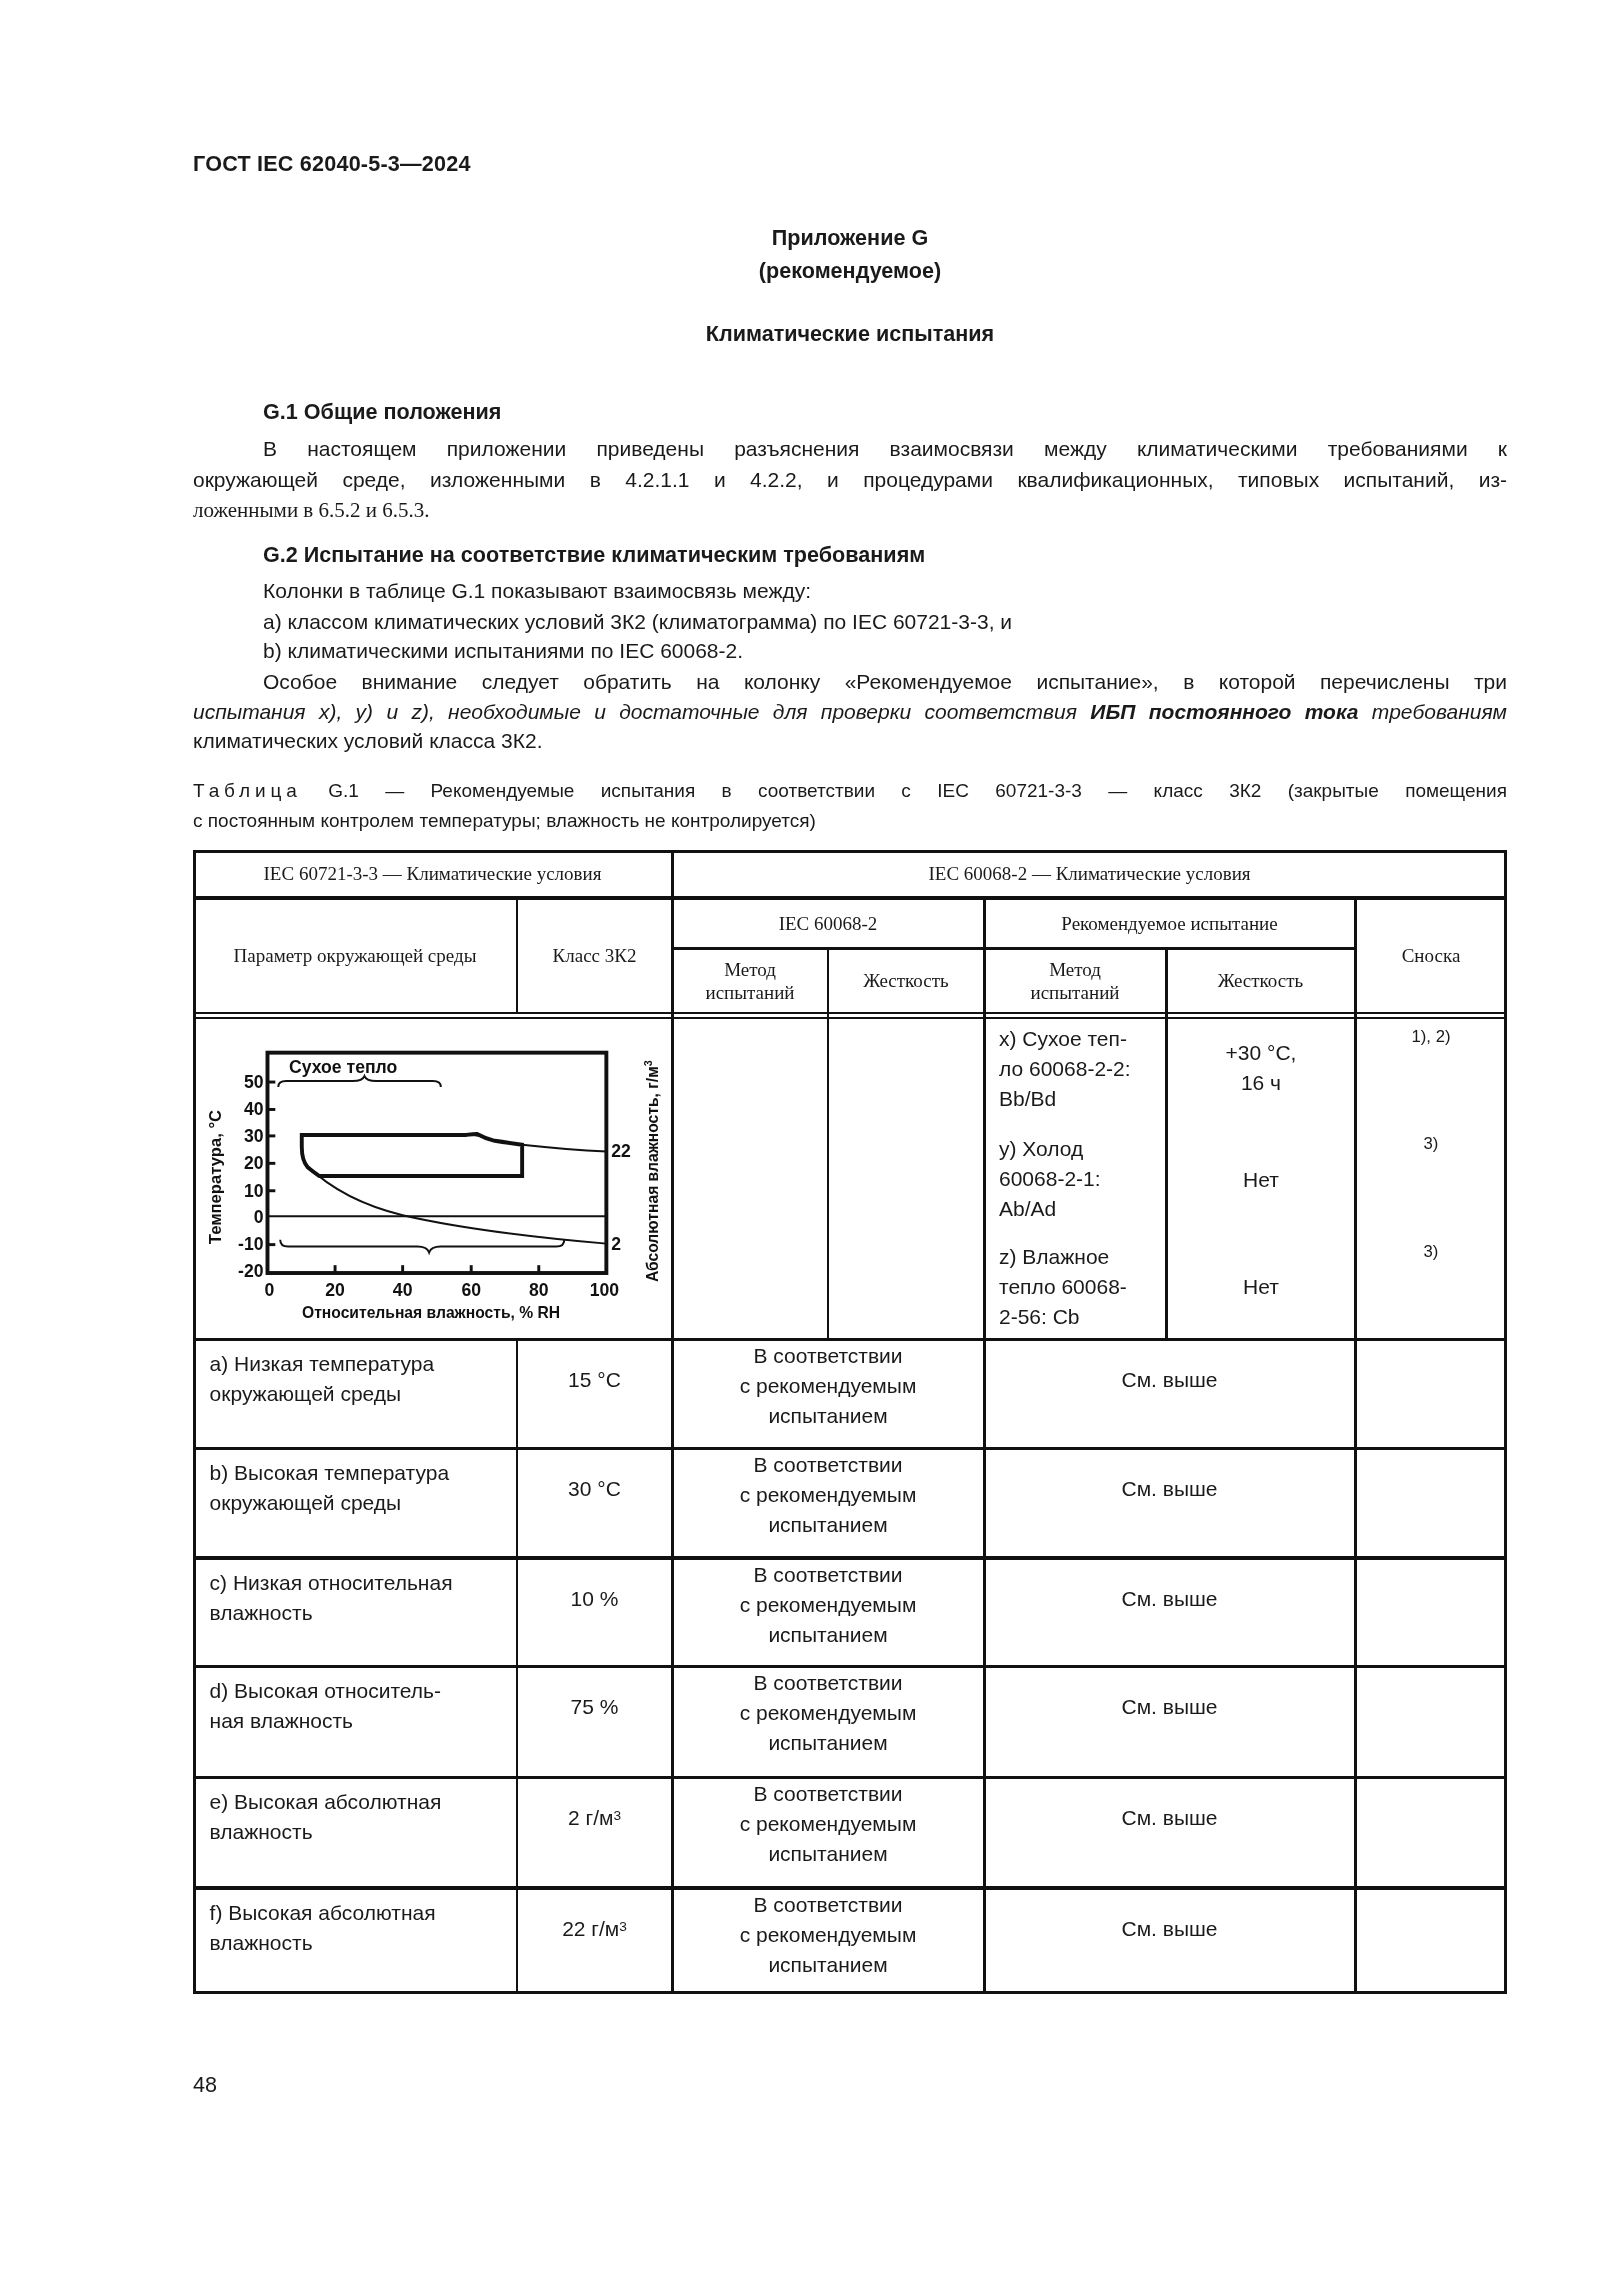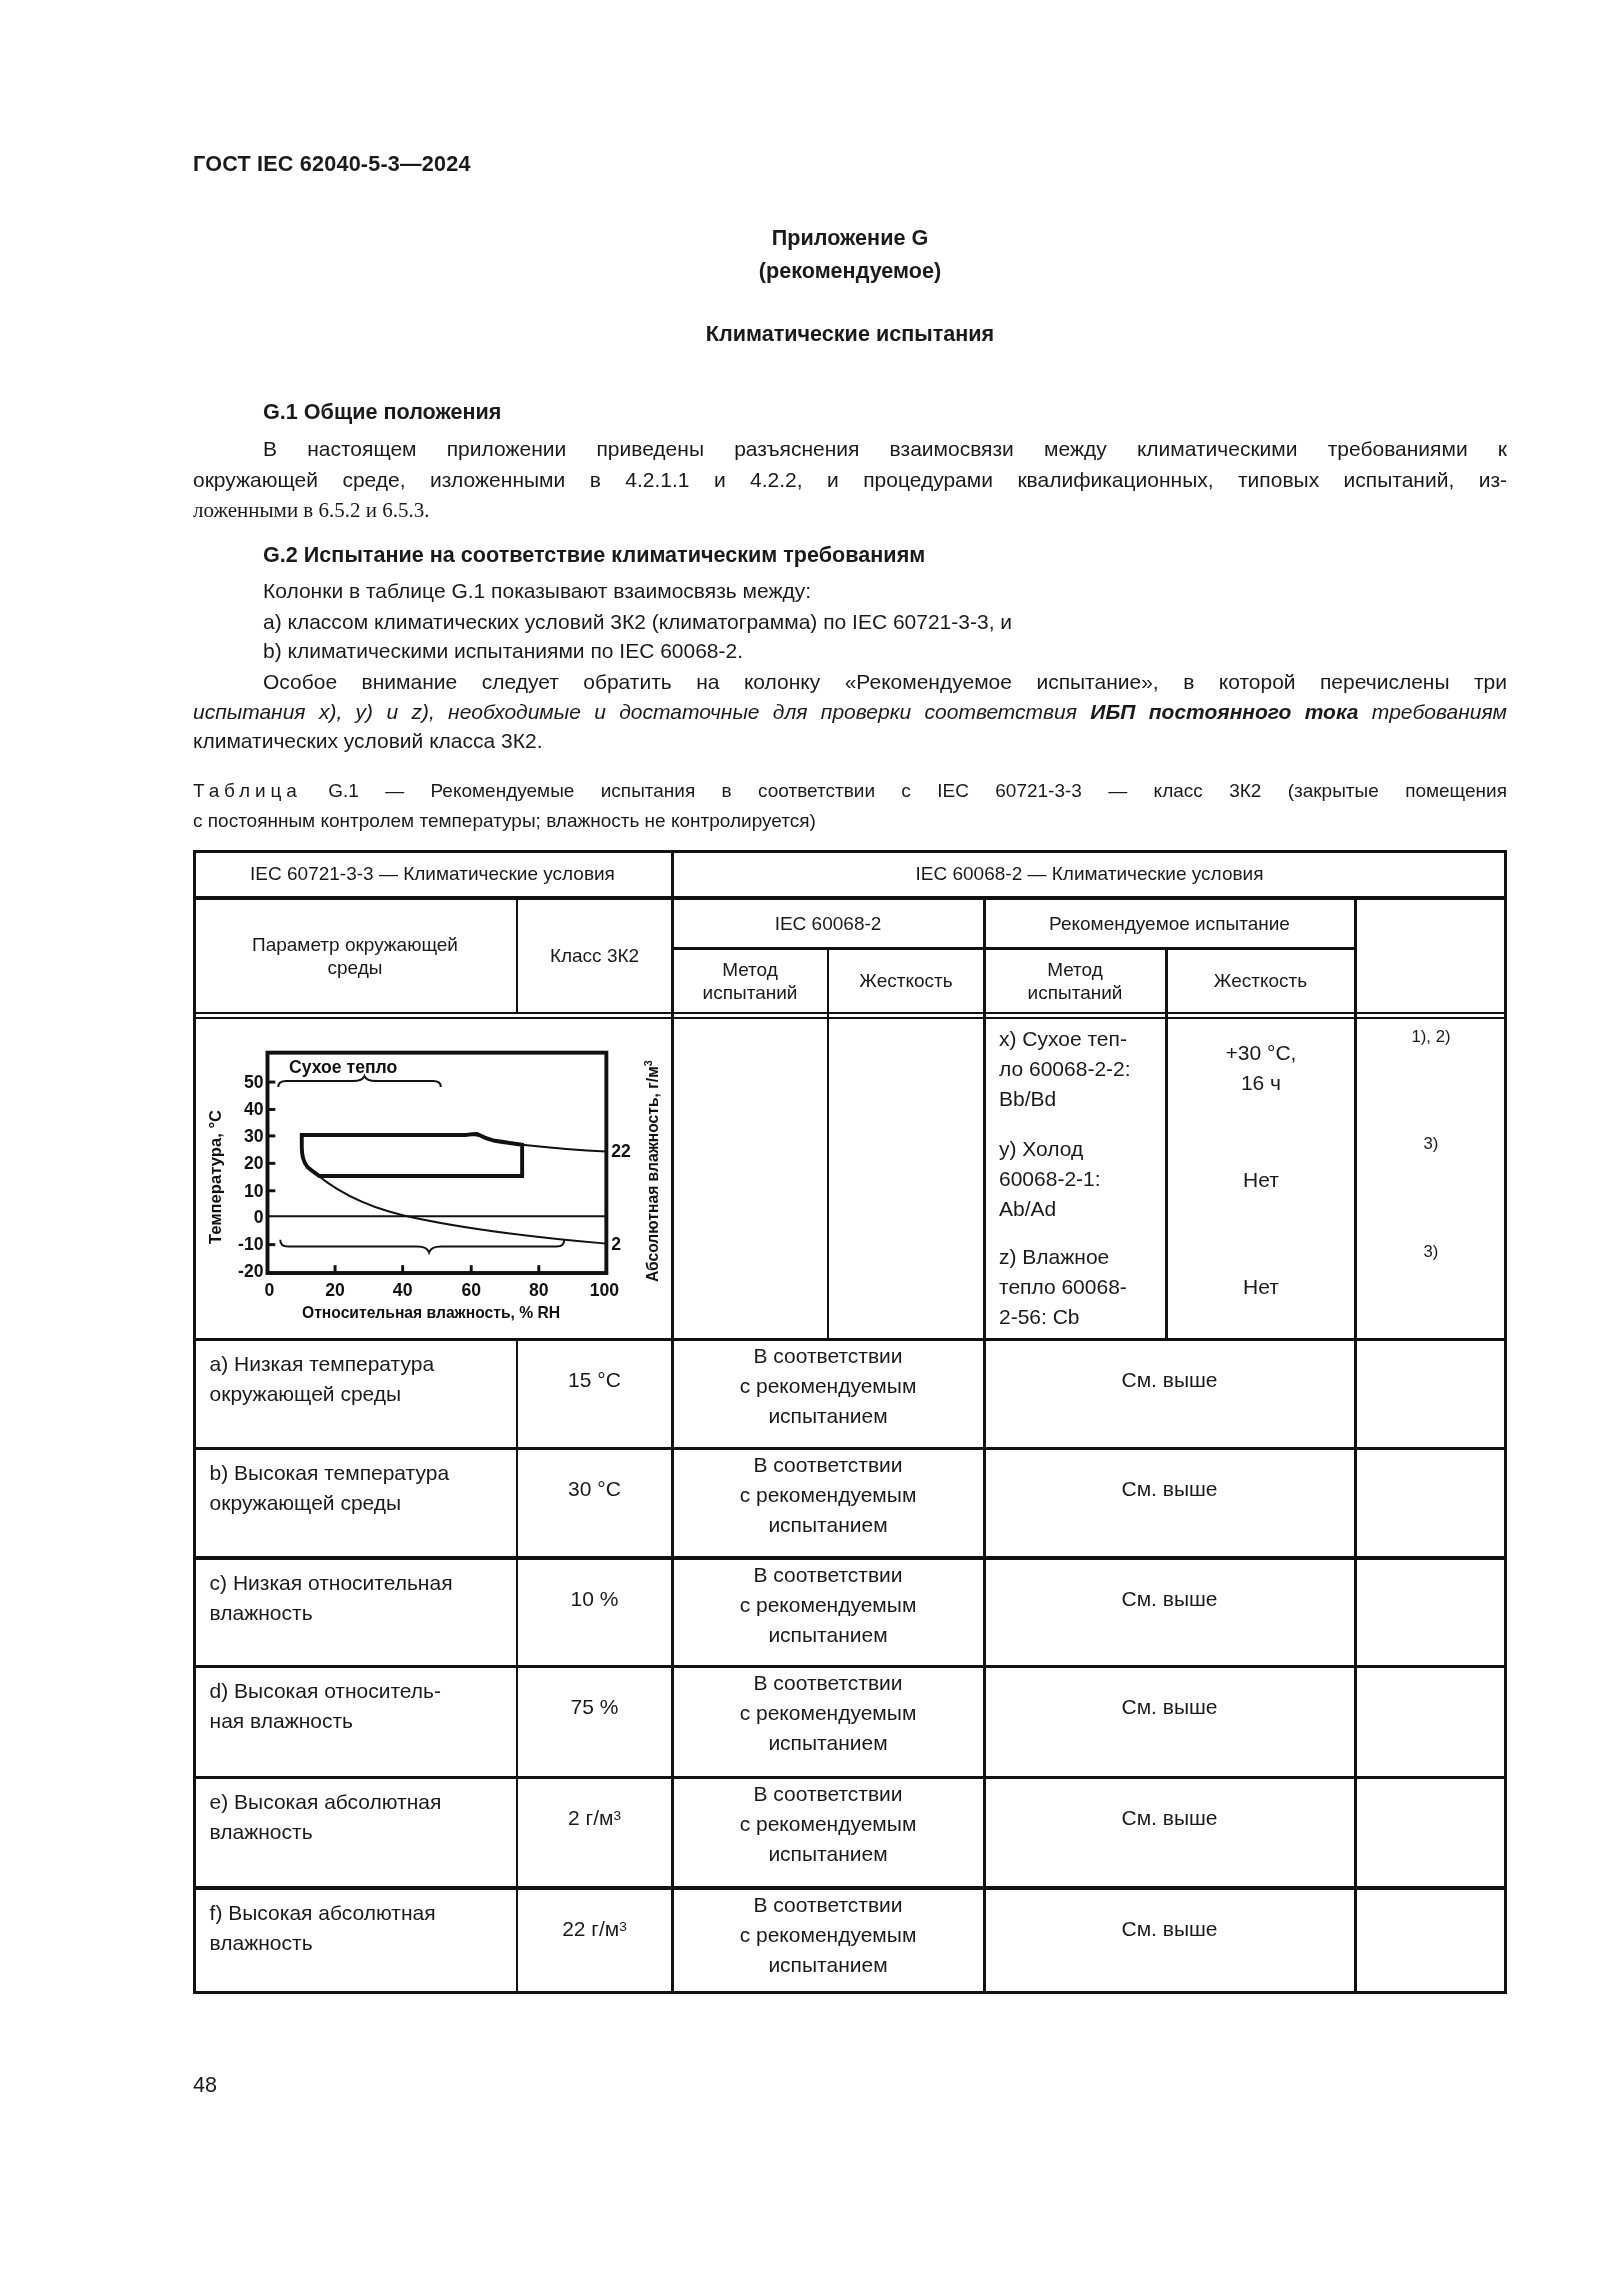--- a/index.html
+++ b/index.html
@@ -13,21 +13,21 @@
   .para .ind { display: inline-block; width: 70px; }
   .line { left: 263px; font-size: 21px; line-height: 30px; white-space: nowrap; }
   .caption { left: 193px; width: 1314px; font-size: 19px; line-height: 29px; text-align: justify; }
   .spaced { letter-spacing: 4.9px; }
   .page-num { left: 193px; top: 2072px; font-size: 21.6px; }
 
   
   .tbl { position: absolute; left: 193px; top: 850px; width: 1314px; height: 1144px; }
   .hl, .vl { position: absolute; background: #111; }
   .cell { position: absolute; display: flex; align-items: center; justify-content: center;
-          text-align: center; font-size: 19px; line-height: 23.5px; box-sizing: border-box; padding: 0 5.9px; }
+          text-align: center; font-size: 19px; line-height: 23.5px; box-sizing: border-box; padding: 0 5.9px; font-family: Liberation Serif, serif; }
   .bcell { position: absolute; font-size: 21px; line-height: 30px; box-sizing: border-box; }
   .bcell.left { padding-left: 13.7px; padding-top: 7.8px; text-align: left; }
   .bcell.mid { display: flex; align-items: center; justify-content: center; text-align: center; }
   sup { font-size: 13.7px; line-height: 0; position: relative; top: -2px; }
   .fn { position: absolute; font-size: 16.7px; width: 152px; text-align: center; }
   svg text { font-family: "Liberation Sans", "DejaVu Sans", sans-serif; font-weight: bold; fill: #111; }
 </style>
 </head>
 <body>
 
@@ -83,20 +83,21 @@
   <div class="cell" style="left:0; top:0; width:479px; height:47px;">IEC 60721-3-3 — Климатические условия</div>
   <div class="cell" style="left:479px; top:0; width:835px; height:47px;">IEC 60068-2 — Климатические условия</div>
   <div class="cell" style="left:0; top:49px; width:324px; height:114px; padding:0 39px;">Параметр окружающей среды</div>
   <div class="cell" style="left:324px; top:49px; width:155px; height:114px;">Класс 3К2</div>
   <div class="cell" style="left:479px; top:49px; width:312px; height:49px;">IEC 60068-2</div>
   <div class="cell" style="left:791px; top:49px; width:371px; height:49px;">Рекомендуемое испытание</div>
   <div class="cell" style="left:479px; top:99px; width:156px; height:64px; padding:0 21.6px;">Метод испытаний</div>
   <div class="cell" style="left:635px; top:99px; width:156px; height:64px;">Жесткость</div>
   <div class="cell" style="left:791px; top:99px; width:182px; height:64px; padding:0 49px;">Метод испытаний</div>
   <div class="cell" style="left:973px; top:99px; width:189px; height:64px;">Жесткость</div>
+  <div class="cell" style="left:1162px; top:49px; width:152px; height:114px;">Сноска</div>
 
   <div class="abs" style="left:2.9px; top:169px; width:475px; height:320px;">
     <svg width="475" height="320" viewBox="0 0 485 326">
 
       <rect x="73" y="34" width="346" height="225" fill="none" stroke="#111" stroke-width="4"></rect>
 
       <g stroke="#111" stroke-width="3">
         <line x1="73" y1="64" x2="81" y2="64"></line>
           <line x1="73" y1="92" x2="81" y2="92"></line>
         <line x1="73" y1="119" x2="81" y2="119"></line>

